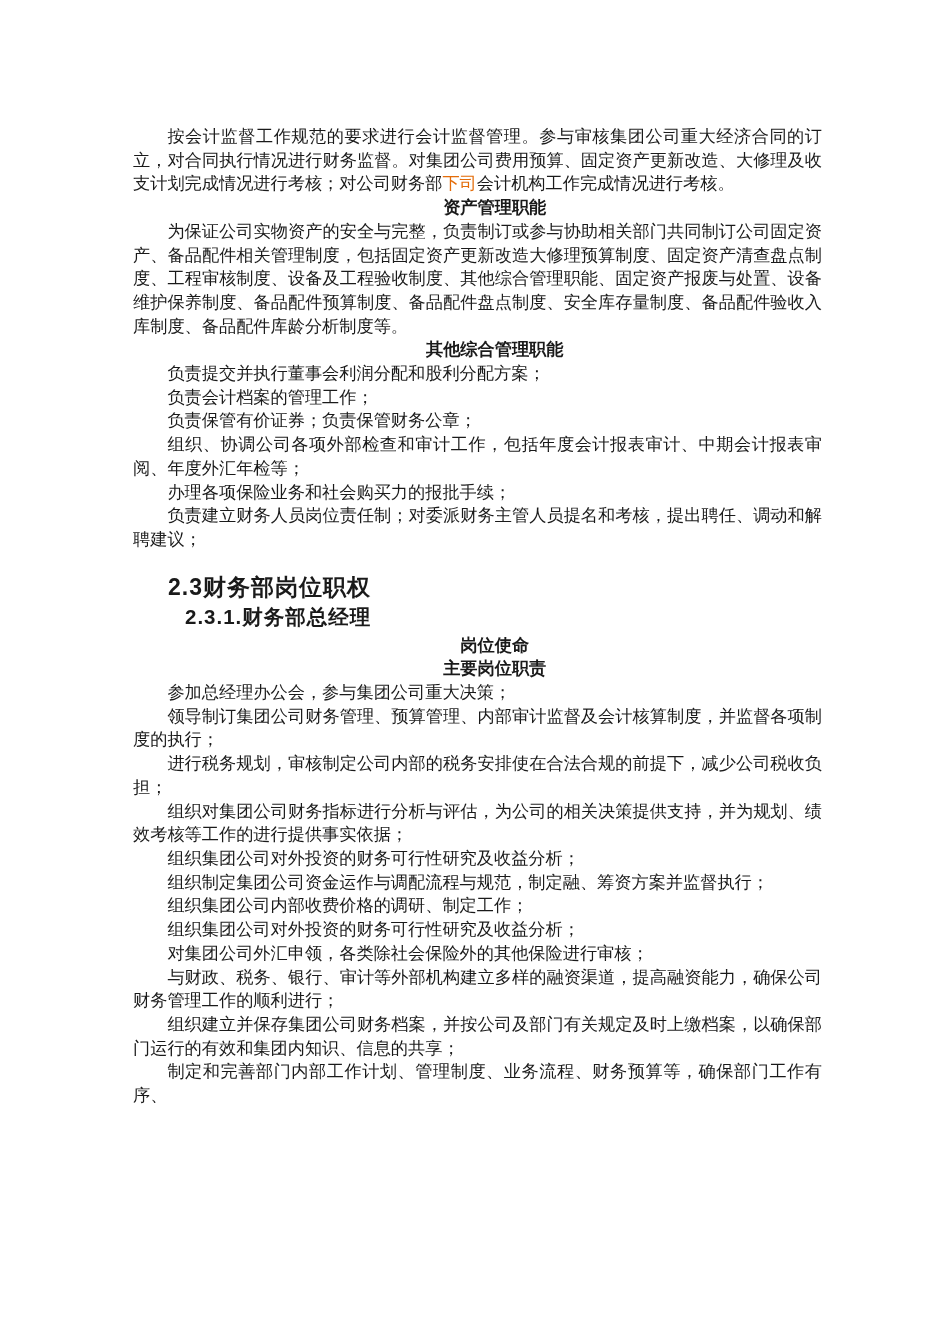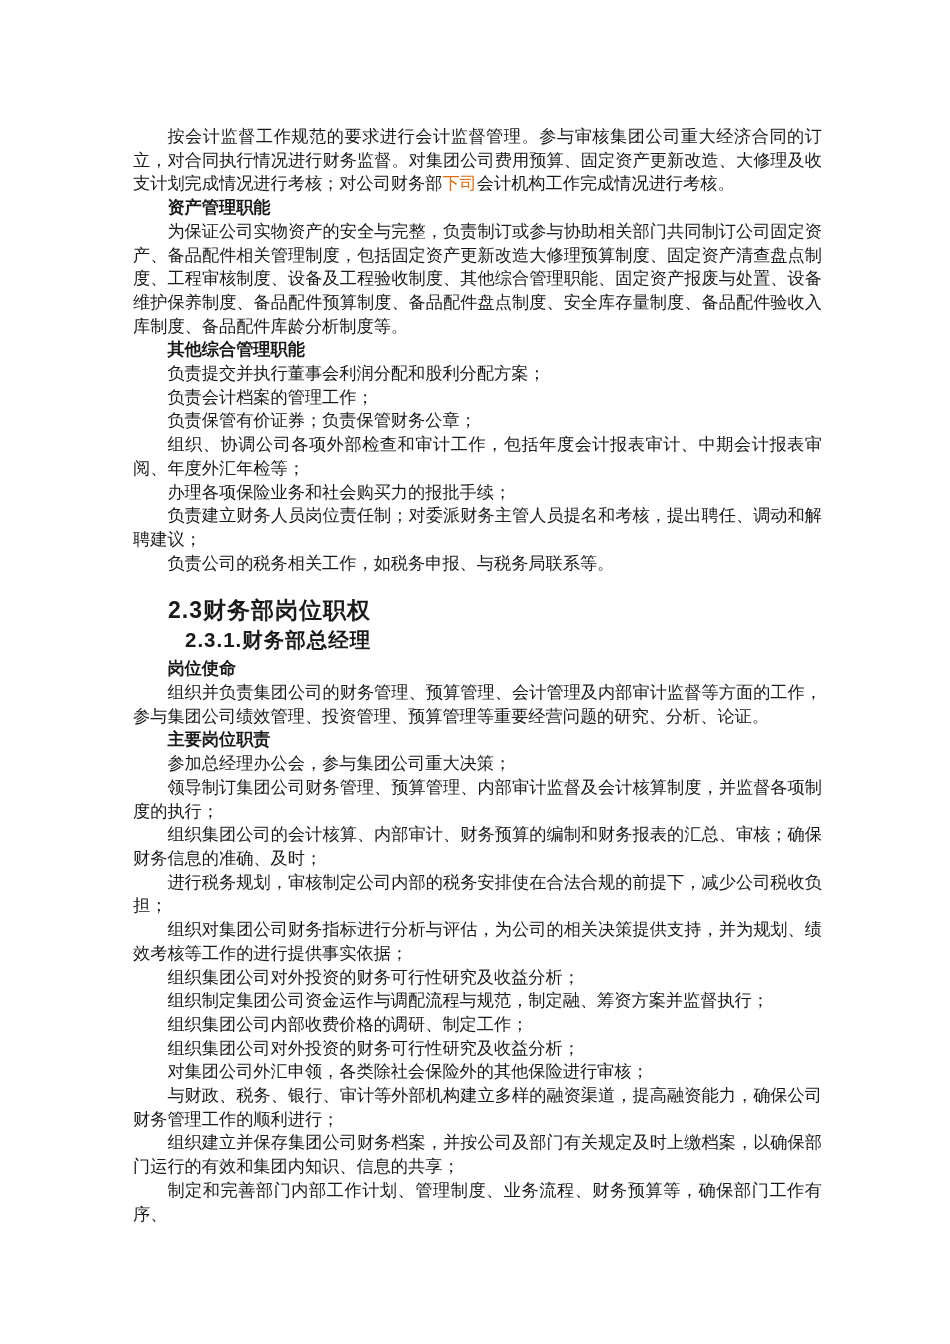--- a/index.html
+++ b/index.html
@@ -28,20 +28,21 @@
     word-break: break-all;
     color: var(--text-color, #1a1a1a);
   }
   .runin-heading {
     font-family: "Liberation Sans", "DejaVu Sans", sans-serif;
     font-weight: bold;
     font-size: 17.2px;
     line-height: 23.7px;
     text-indent: 2em;
     color: var(--text-color, #1a1a1a);
+    text-align: center;
   }
   .h1 {
     font-family: "Liberation Sans", "DejaVu Sans", sans-serif;
     font-weight: bold;
     font-size: 23px;
     line-height: 31px;
     padding-left: 35px;
     margin-top: 20px;
     letter-spacing: 1px;
     color: var(--text-color, #1a1a1a);
@@ -68,29 +69,26 @@
       <div class="para"><span>按会计监督工作规范的要求进行会计监督管理。参与审核集团公司重大经济合同的订立，对合同执行情况进行财务监督。对集团公司费用预算、固定资产更新改造、大修理及收支计划完成情况进行考核；对公司财务部</span><span class="accent">下司</span><span>会计机构工作完成情况进行考核。</span></div>
       <div class="runin-heading"><span>资产管理职能</span></div>
       <div class="para"><span>为保证公司实物资产的安全与完整，负责制订或参与协助相关部门共同制订公司固定资产、备品配件相关管理制度，包括固定资产更新改造大修理预算制度、固定资产清查盘点制度、工程审核制度、设备及工程验收制度、其他综合管理职能、固定资产报废与处置、设备维护保养制度、备品配件预算制度、备品配件盘点制度、安全库存量制度、备品配件验收入库制度、备品配件库龄分析制度等。</span></div>
       <div class="runin-heading"><span>其他综合管理职能</span></div>
       <div class="para"><span>负责提交并执行董事会利润分配和股利分配方案；</span></div>
       <div class="para"><span>负责会计档案的管理工作；</span></div>
       <div class="para"><span>负责保管有价证券；负责保管财务公章；</span></div>
       <div class="para"><span>组织、协调公司各项外部检查和审计工作，包括年度会计报表审计、中期会计报表审阅、年度外汇年检等；</span></div>
       <div class="para"><span>办理各项保险业务和社会购买力的报批手续；</span></div>
       <div class="para"><span>负责建立财务人员岗位责任制；对委派财务主管人员提名和考核，提出聘任、调动和解聘建议；</span></div>
-      <div class="para"><span>负责公司的税务相关工作，如税务申报、与税务局联系等。</span></div>
       <div class="h1"><span>2.3财务部岗位职权</span></div>
       <div class="h2"><span>2.3.1.财务部总经理</span></div>
       <div class="runin-heading"><span>岗位使命</span></div>
-      <div class="para"><span>组织并负责集团公司的财务管理、预算管理、会计管理及内部审计监督等方面的工作，参与集团公司绩效管理、投资管理、预算管理等重要经营问题的研究、分析、论证。</span></div>
       <div class="runin-heading"><span>主要岗位职责</span></div>
       <div class="para"><span>参加总经理办公会，参与集团公司重大决策；</span></div>
       <div class="para"><span>领导制订集团公司财务管理、预算管理、内部审计监督及会计核算制度，并监督各项制度的执行；</span></div>
-      <div class="para"><span>组织集团公司的会计核算、内部审计、财务预算的编制和财务报表的汇总、审核；确保财务信息的准确、及时；</span></div>
       <div class="para"><span>进行税务规划，审核制定公司内部的税务安排使在合法合规的前提下，减少公司税收负担；</span></div>
       <div class="para"><span>组织对集团公司财务指标进行分析与评估，为公司的相关决策提供支持，并为规划、绩效考核等工作的进行提供事实依据；</span></div>
       <div class="para"><span>组织集团公司对外投资的财务可行性研究及收益分析；</span></div>
       <div class="para"><span>组织制定集团公司资金运作与调配流程与规范，制定融、筹资方案并监督执行；</span></div>
       <div class="para"><span>组织集团公司内部收费价格的调研、制定工作；</span></div>
       <div class="para"><span>组织集团公司对外投资的财务可行性研究及收益分析；</span></div>
       <div class="para"><span>对集团公司外汇申领，各类除社会保险外的其他保险进行审核；</span></div>
       <div class="para"><span>与财政、税务、银行、审计等外部机构建立多样的融资渠道，提高融资能力，确保公司财务管理工作的顺利进行；</span></div>
       <div class="para"><span>组织建立并保存集团公司财务档案，并按公司及部门有关规定及时上缴档案，以确保部门运行的有效和集团内知识、信息的共享；</span></div>
       <div class="para"><span>制定和完善部门内部工作计划、管理制度、业务流程、财务预算等，确保部门工作有序、</span></div>

